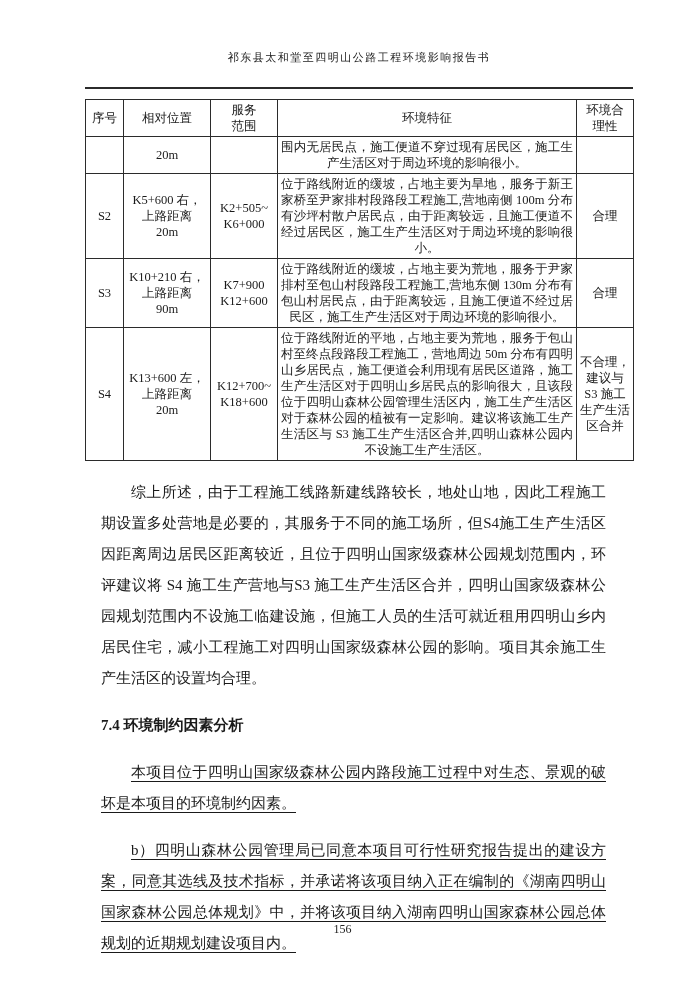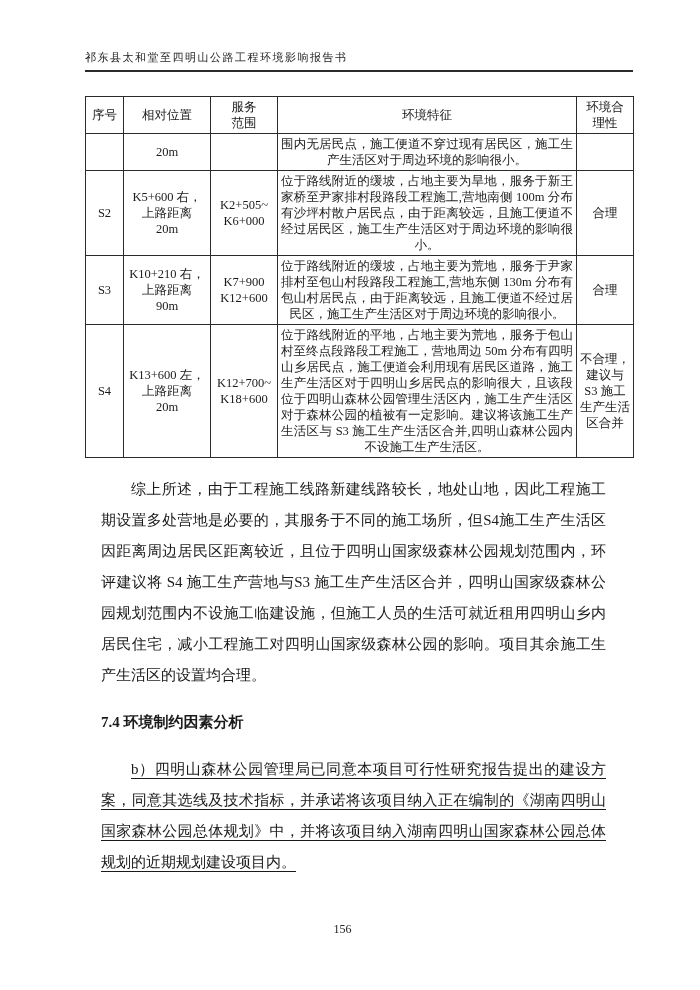--- a/index.html
+++ b/index.html
@@ -6,27 +6,27 @@
   body {
     width:700px; height:990px; background:#ffffff; color:#1a1a1a;
     font-family:"Liberation Serif","DejaVu Serif",serif;
     -webkit-font-smoothing:antialiased;
   }
   .page { position:relative; width:700px; height:990px; overflow:hidden; background:#fff; }
   .content { position:absolute; left:85px; top:50px; width:548px; }
 
   
   .doc-header {
-    text-align:left; font-size:11px; letter-spacing:1.5px; color:#222;
-    padding-bottom:5px; border-bottom:2px solid #2b2b2b;
+    text-align:center; font-size:11px; letter-spacing:1.5px; color:#222;
+    padding-bottom:22px; border-bottom:2px solid #2b2b2b;
   }
 
   
   table.camp {
-    margin-top:24px; width:548px; table-layout:fixed;
+    margin-top:10px; width:548px; table-layout:fixed;
     border-collapse:collapse; font-size:12.5px; line-height:1.28; color:#1a1a1a;
   }
   table.camp th, table.camp td {
     border:1px solid #2b2b2b; padding:2px 3px; vertical-align:middle;
     font-weight:normal; overflow:hidden;
   }
   td.c, th.c { text-align:center; }
   .pre { white-space:pre-line; }
   td.feature {
     text-align:justify; text-align-last:center; padding:2px 5px;
@@ -110,19 +110,20 @@
 K18+600</td>
           <td class="feature">位于路线附近的平地，占地主要为荒地，服务于包山村至终点段路段工程施工，营地周边 50m 分布有四明山乡居民点，施工便道会利用现有居民区道路，施工生产生活区对于四明山乡居民点的影响很大，且该段位于四明山森林公园管理生活区内，施工生产生活区对于森林公园的植被有一定影响。建议将该施工生产生活区与 S3 施工生产生活区合并,四明山森林公园内不设施工生产生活区。</td>
           <td class="c">不合理，建议与 S3 施工生产生活区合并</td>
         </tr>
       </tbody>
     </table>
 
     <div class="bodytext">
       <p class="para">综上所述，由于工程施工线路新建线路较长，地处山地，因此工程施工期设置多处营地是必要的，其服务于不同的施工场所，但S4施工生产生活区因距离周边居民区距离较近，且位于四明山国家级森林公园规划范围内，环评建议将 S4 施工生产营地与S3 施工生产生活区合并，四明山国家级森林公园规划范围内不设施工临建设施，但施工人员的生活可就近租用四明山乡内居民住宅，减小工程施工对四明山国家级森林公园的影响。项目其余施工生产生活区的设置均合理。</p>
       <p class="heading">7.4 环境制约因素分析</p>
+      <p class="para u">本项目位于四明山国家级森林公园内路段施工过程中对生态、景观的破坏是本项目的环境制约因素。</p>
       <p class="para u">b）四明山森林公园管理局已同意本项目可行性研究报告提出的建设方案，同意其选线及技术指标，并承诺将该项目纳入正在编制的《湖南四明山国家森林公园总体规划》中，并将该项目纳入湖南四明山国家森林公园总体规划的近期规划建设项目内。</p>
     </div>
 
   </div>
 
   <div class="pagenum">156</div>
 </div>
 
 </body></html>

